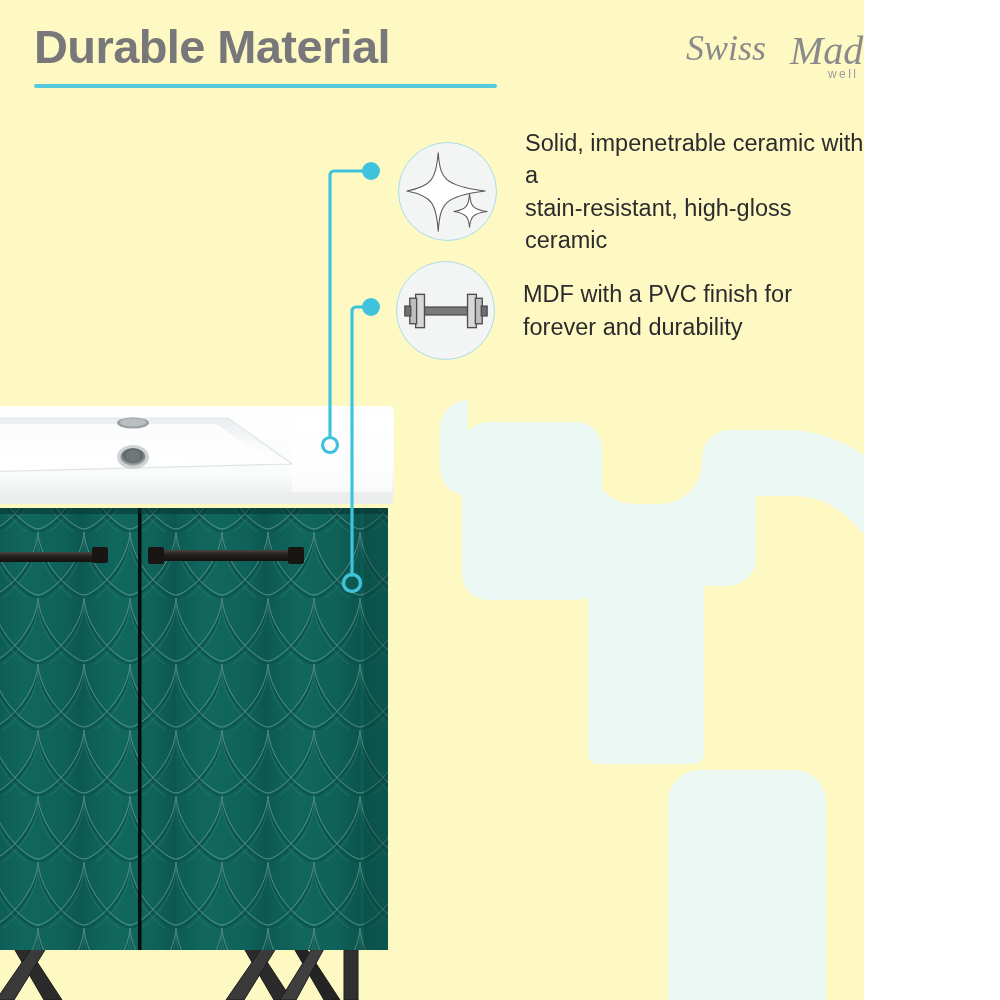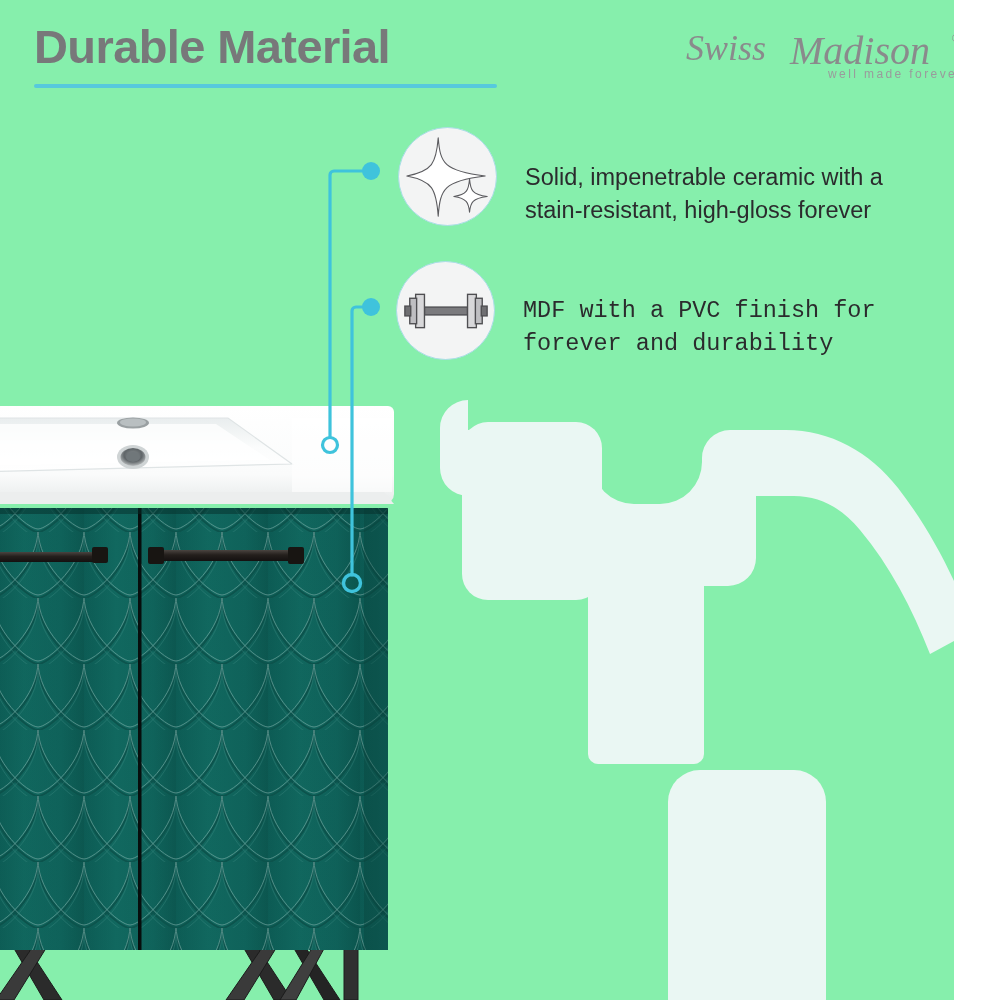--- a/index.html
+++ b/index.html
@@ -3,42 +3,42 @@
 <meta charset="utf-8">
 <style>
   html,body{margin:0;padding:0;}
   body{
     width:1000px;height:1000px;
     background:#ffffff;
     font-family:"Liberation Sans", sans-serif;
     overflow:hidden;
     position:relative;
   }
-  .stage{position:absolute;inset:0;width:954px;height:1000px;overflow:hidden;background:#86efac;}
+  .stage{position:absolute;inset:0;width:864px;height:1000px;overflow:hidden;background:#fef9c3;}
 
   
   .watermark{position:absolute;left:0;top:0;width:1000px;height:1000px;z-index:0;pointer-events:none;}
 
   
   .header{position:absolute;left:0;top:0;width:1000px;height:110px;z-index:6;}
   .page-title{
     position:absolute;left:34px;top:22px;
     font-size:47px;font-weight:bold;color:#78787a;
     letter-spacing:-0.6px;line-height:1.05;white-space:nowrap;
   }
   .title-underline{
     position:absolute;left:34px;top:84px;width:463px;height:4px;
     background:#57c9dd;border-radius:2px;
   }
   .brand{position:absolute;right:20px;top:22px;width:300px;height:62px;}
 
   
-  .callout{position:absolute;z-index:6;display:flex;align-items:flex-end;}
+  .callout{position:absolute;z-index:6;display:flex;align-items:center;}
   .callout-1{left:398px;top:127px;}
-  .callout-2{left:396px;top:261px;font-family:Liberation Mono, monospace;}
+  .callout-2{left:396px;top:261px;}
   .icon-bubble{
     width:99px;height:99px;border-radius:50%;
     background:#f3f4f4;border:1.6px solid #a9dde6;
     display:flex;align-items:center;justify-content:center;
     flex:0 0 auto;box-sizing:border-box;
   }
   .callout-text{
     margin-left:28px;
     font-size:23.5px;line-height:1.38;color:#2b2b2d;
     max-width:400px;font-weight:normal;
@@ -129,21 +129,21 @@
         <g fill="none" stroke="#5b5b5f" stroke-width="1.1" stroke-linejoin="round">
 
           <path d="M38,8 C40,34 44,42 86,47 C44,52 40,60 38,88 C36,60 32,52 6,47 C32,42 36,34 38,8 Z" fill="#ffffff"></path>
 
           <path d="M70,50 C71,62 73,66 88,68 C73,70 71,74 70,84 C69,74 67,70 54,68 C67,66 69,62 70,50 Z" fill="#ffffff"></path>
         </g>
       </svg>
     </div>
     <div class="callout-text">
       <span>Solid, impenetrable ceramic with a</span><br>
-      <span>stain-resistant, high-gloss forever</span>
+      <span>stain-resistant, high-gloss ceramic</span>
     </div>
   </div>
 
   <div class="callout callout-2">
     <div class="icon-bubble">
       <svg viewBox="0 0 96 96" width="94" height="94">
         <g stroke="#4f4f52" stroke-width="1.4">
 
           <rect x="26" y="44" width="44" height="8" fill="#7a7a7d"></rect>
 

